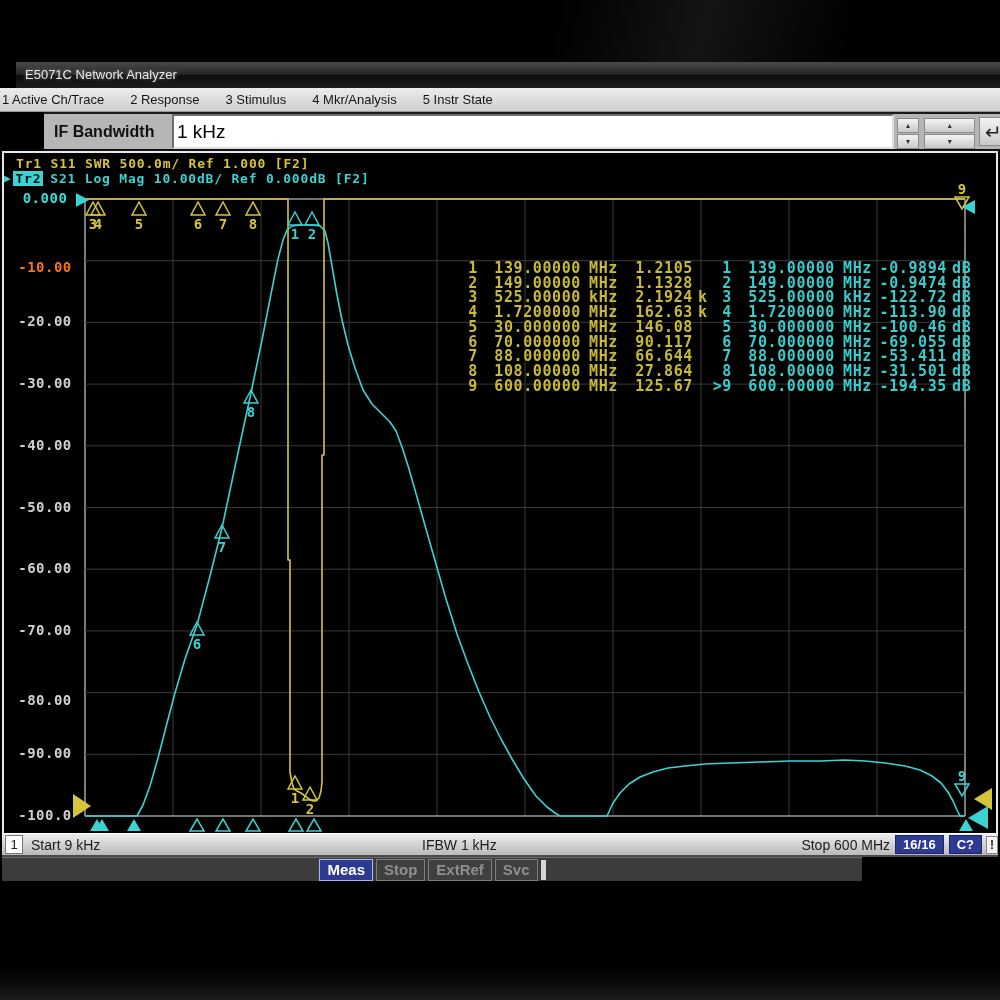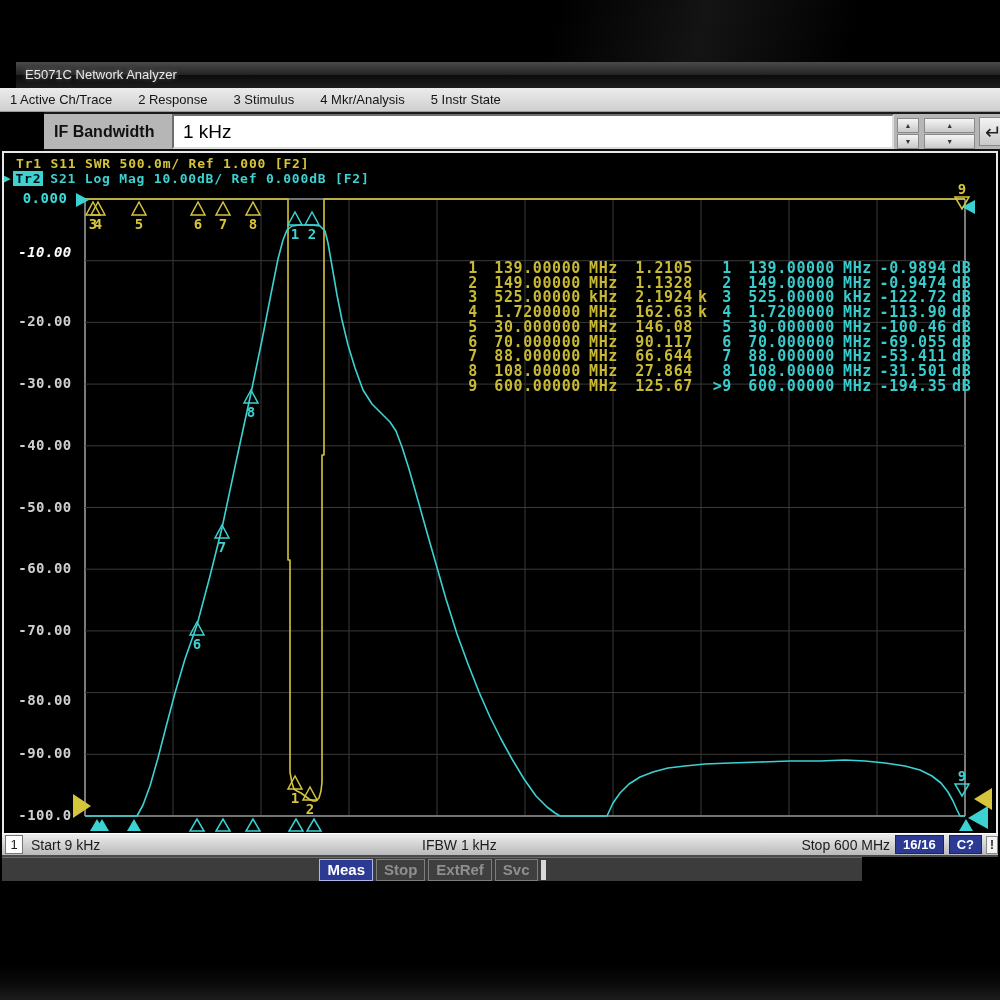--- a/index.html
+++ b/index.html
@@ -6,28 +6,28 @@
     font-family:"Liberation Sans",sans-serif;}
   .abs{position:absolute;}
   #top-void{left:0;top:0;width:1000px;height:62px;
     background:linear-gradient(105deg,#000 55%,#141414 70%,#000 85%);}
   #titlebar{left:16px;top:62px;width:1000px;height:26px;
     background:linear-gradient(#4a4a4a,#242424 48%,#0c0c0c 52%,#1d1d1d);
     color:#e9e9e9;font-size:13px;line-height:26px;padding-left:9px;box-sizing:border-box;
     text-shadow:0 0 4px rgba(255,255,255,.45);}
   #menubar{left:0;top:88px;width:1000px;height:24px;
     background:linear-gradient(#ececec,#cfcfcf);border-bottom:1px solid #9a9a9a;
-    display:flex;align-items:center;box-sizing:border-box;padding-left:10px;gap:26px;}
+    display:flex;align-items:center;box-sizing:border-box;padding-left:2px;gap:26px;}
   #menubar .mitem{font-size:13px;color:#141414;white-space:nowrap;cursor:default;}
   #entrybar{left:0;top:112px;width:1000px;height:39px;background:#b6b6b6;
     border-top:2px solid #1a1a1a;border-bottom:2px solid #111;box-sizing:border-box;
     display:flex;align-items:stretch;margin-left:44px;}
   #entry-label{font-size:16px;font-weight:bold;color:#111;line-height:35px;padding:0 10px 0 10px;min-width:108px;}
   #entry-field{background:#fff;border:2px solid #6e6e6e;border-right-color:#ddd;border-bottom-color:#ddd;
-    flex:0 0 722px;font-size:19px;color:#000;line-height:31px;padding-left:9px;
+    flex:0 0 722px;font-size:19px;color:#000;line-height:31px;padding-left:3px;
     font-family:"Liberation Sans",sans-serif;box-sizing:border-box;margin:0;}
   .spingrp{display:flex;flex-direction:column;margin:3px 2px;}
   .spinbtn{flex:1;background:linear-gradient(#f4f4f4,#c9c9c9);border:1px solid #8a8a8a;
     font-size:7px;color:#333;text-align:center;line-height:13px;cursor:default;margin:0.5px;}
   .w28{width:26px;} .w56{width:56px;}
   .barbtn{background:linear-gradient(#f4f4f4,#c9c9c9);border:1px solid #8a8a8a;margin:3px 1px;
     width:30px;text-align:center;font-size:20px;color:#222;line-height:29px;cursor:default;}
   #screen{left:2px;top:151px;width:996px;height:682px;background:#000;
     border-left:2px solid #e8e8e8;border-right:2px solid #e8e8e8;border-top:2px solid #e8e8e8;
     box-sizing:border-box;}
@@ -225,21 +225,21 @@
     <div class="instbtn active">Meas</div>
     <div class="instbtn">Stop</div>
     <div class="instbtn">ExtRef</div>
     <div class="instbtn">Svc</div>
     <div id="inst-sliver"></div>
   </div>
 
 <div class="abs" id="bottom-void"></div>
 
 <div class="ylab" style="left: 14px; top: 190px; color: rgb(58, 218, 218);">0.000</div>
-<div class="ylab" style="left: 14px; top: 244px; color: #ffffff; font-style: italic;">-10.00</div>
+<div class="ylab" style="left: 14px; top: 259px; color: #f97316;">-10.00</div>
 <div class="ylab" style="left: 14px; top: 313.4px; color: rgb(207, 207, 207);">-20.00</div>
 <div class="ylab" style="left: 14px; top: 375.1px; color: rgb(207, 207, 207);">-30.00</div>
 <div class="ylab" style="left: 14px; top: 436.8px; color: rgb(207, 207, 207);">-40.00</div>
 <div class="ylab" style="left: 14px; top: 498.5px; color: rgb(207, 207, 207);">-50.00</div>
 <div class="ylab" style="left: 14px; top: 560.2px; color: rgb(207, 207, 207);">-60.00</div>
 <div class="ylab" style="left: 14px; top: 621.9px; color: rgb(207, 207, 207);">-70.00</div>
 <div class="ylab" style="left: 14px; top: 683.6px; color: rgb(207, 207, 207); margin-top: 8px;">-80.00</div>
 <div class="ylab" style="left: 14px; top: 745.3px; color: rgb(207, 207, 207);">-90.00</div>
 <div class="ylab" style="left: 14px; top: 807px; color: rgb(207, 207, 207);">-100.0</div>
 

